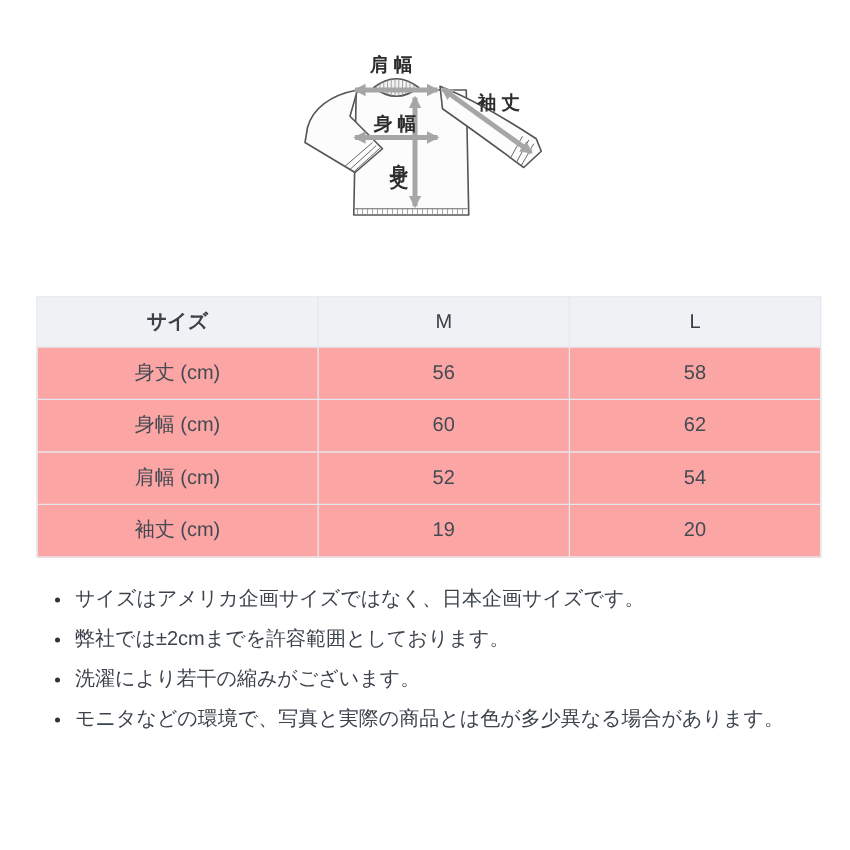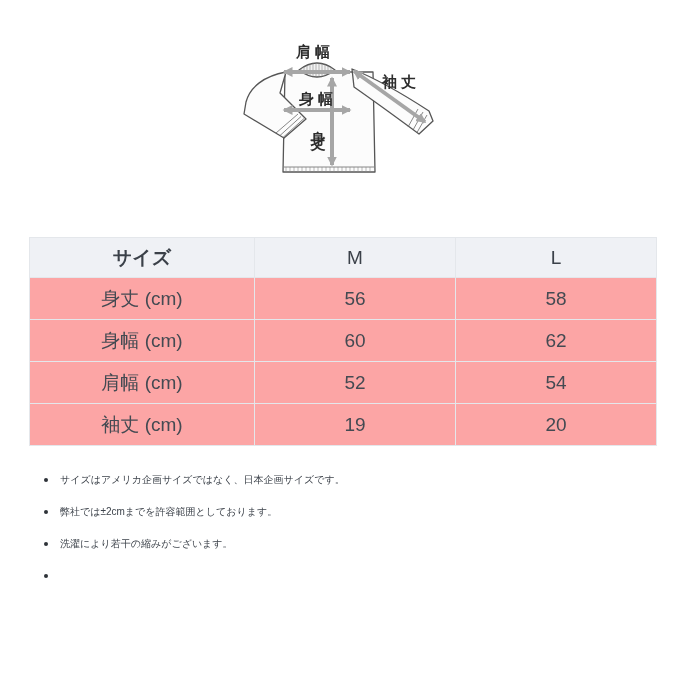--- a/index.html
+++ b/index.html
@@ -44,21 +44,21 @@
     border-collapse: collapse;
     table-layout: fixed;
   }
   table.size-table col.c1 { width: 225px; }
   table.size-table col.c2 { width: 201px; }
   table.size-table col.c3 { width: 201px; }
   table.size-table th, table.size-table td {
     border: 1px solid #e4e7eb;
     text-align: center;
     vertical-align: middle;
-    font-size: 19px;
+    font-size: 16px;
     color: #444a52;
   }
   table.size-table thead th {
     background: #eff1f5;
     height: 40px;
     color: #3b4149;
     font-weight: 400;
   }
   table.size-table thead th.first { font-weight: bold; }
   table.size-table tbody th, table.size-table tbody td {
@@ -71,21 +71,21 @@
   .notes {
     position: absolute;
     left: 44px; top: 470px;
     width: 610px;
     list-style: none;
   }
   .notes li {
     display: flex;
     align-items: flex-start;
     margin-bottom: 12px;
-    font-size: 10px;
+    font-size: 16px;
     line-height: 20px;
     color: #3d434b;
   }
   .notes .dot {
     width: 4px; height: 4px;
     border-radius: 50%;
     background: #2e3238;
     margin-top: 8px;
     margin-right: 12px;
     flex-shrink: 0;
@@ -233,14 +233,15 @@
   <li>
     <span class="dot"></span>
     <span>弊社では±2cmまでを許容範囲としております。</span>
   </li>
   <li>
     <span class="dot"></span>
     <span>洗濯により若干の縮みがございます。</span>
   </li>
   <li>
     <span class="dot"></span>
+    <span>モニタなどの環境で、写真と実際の商品とは色が多少異なる場合があります。</span>
   </li>
 </ul>
 
 </body></html>

